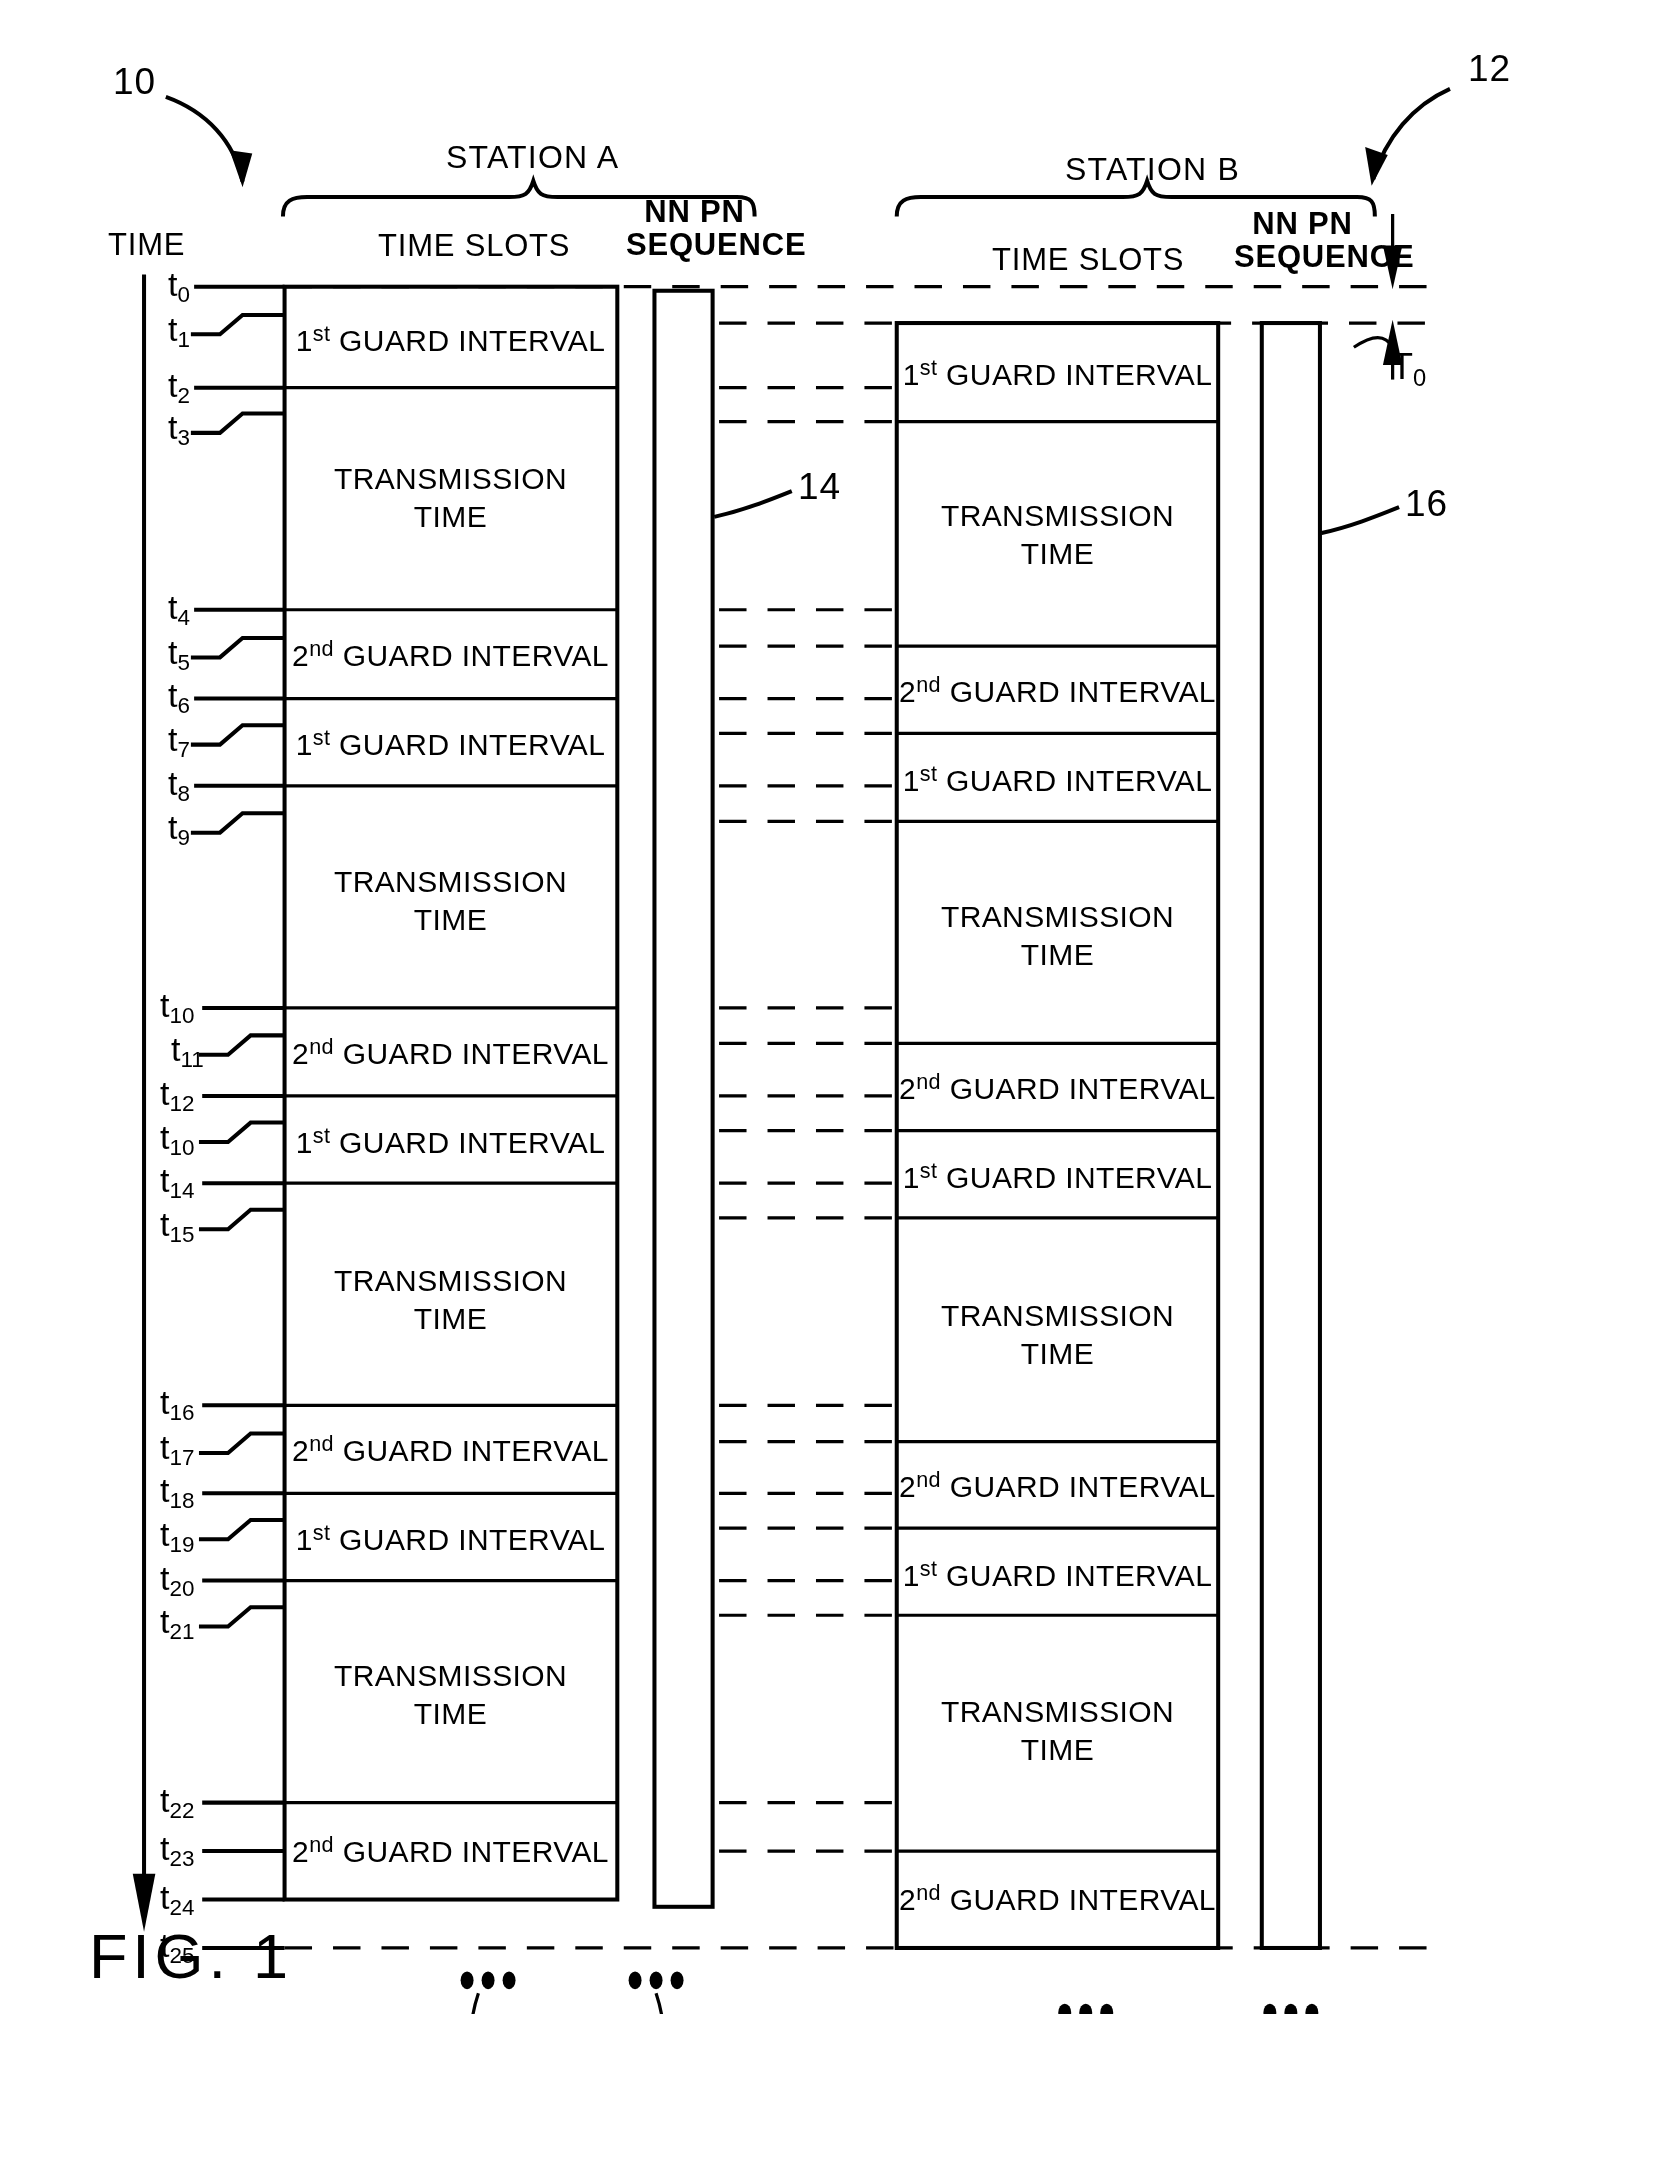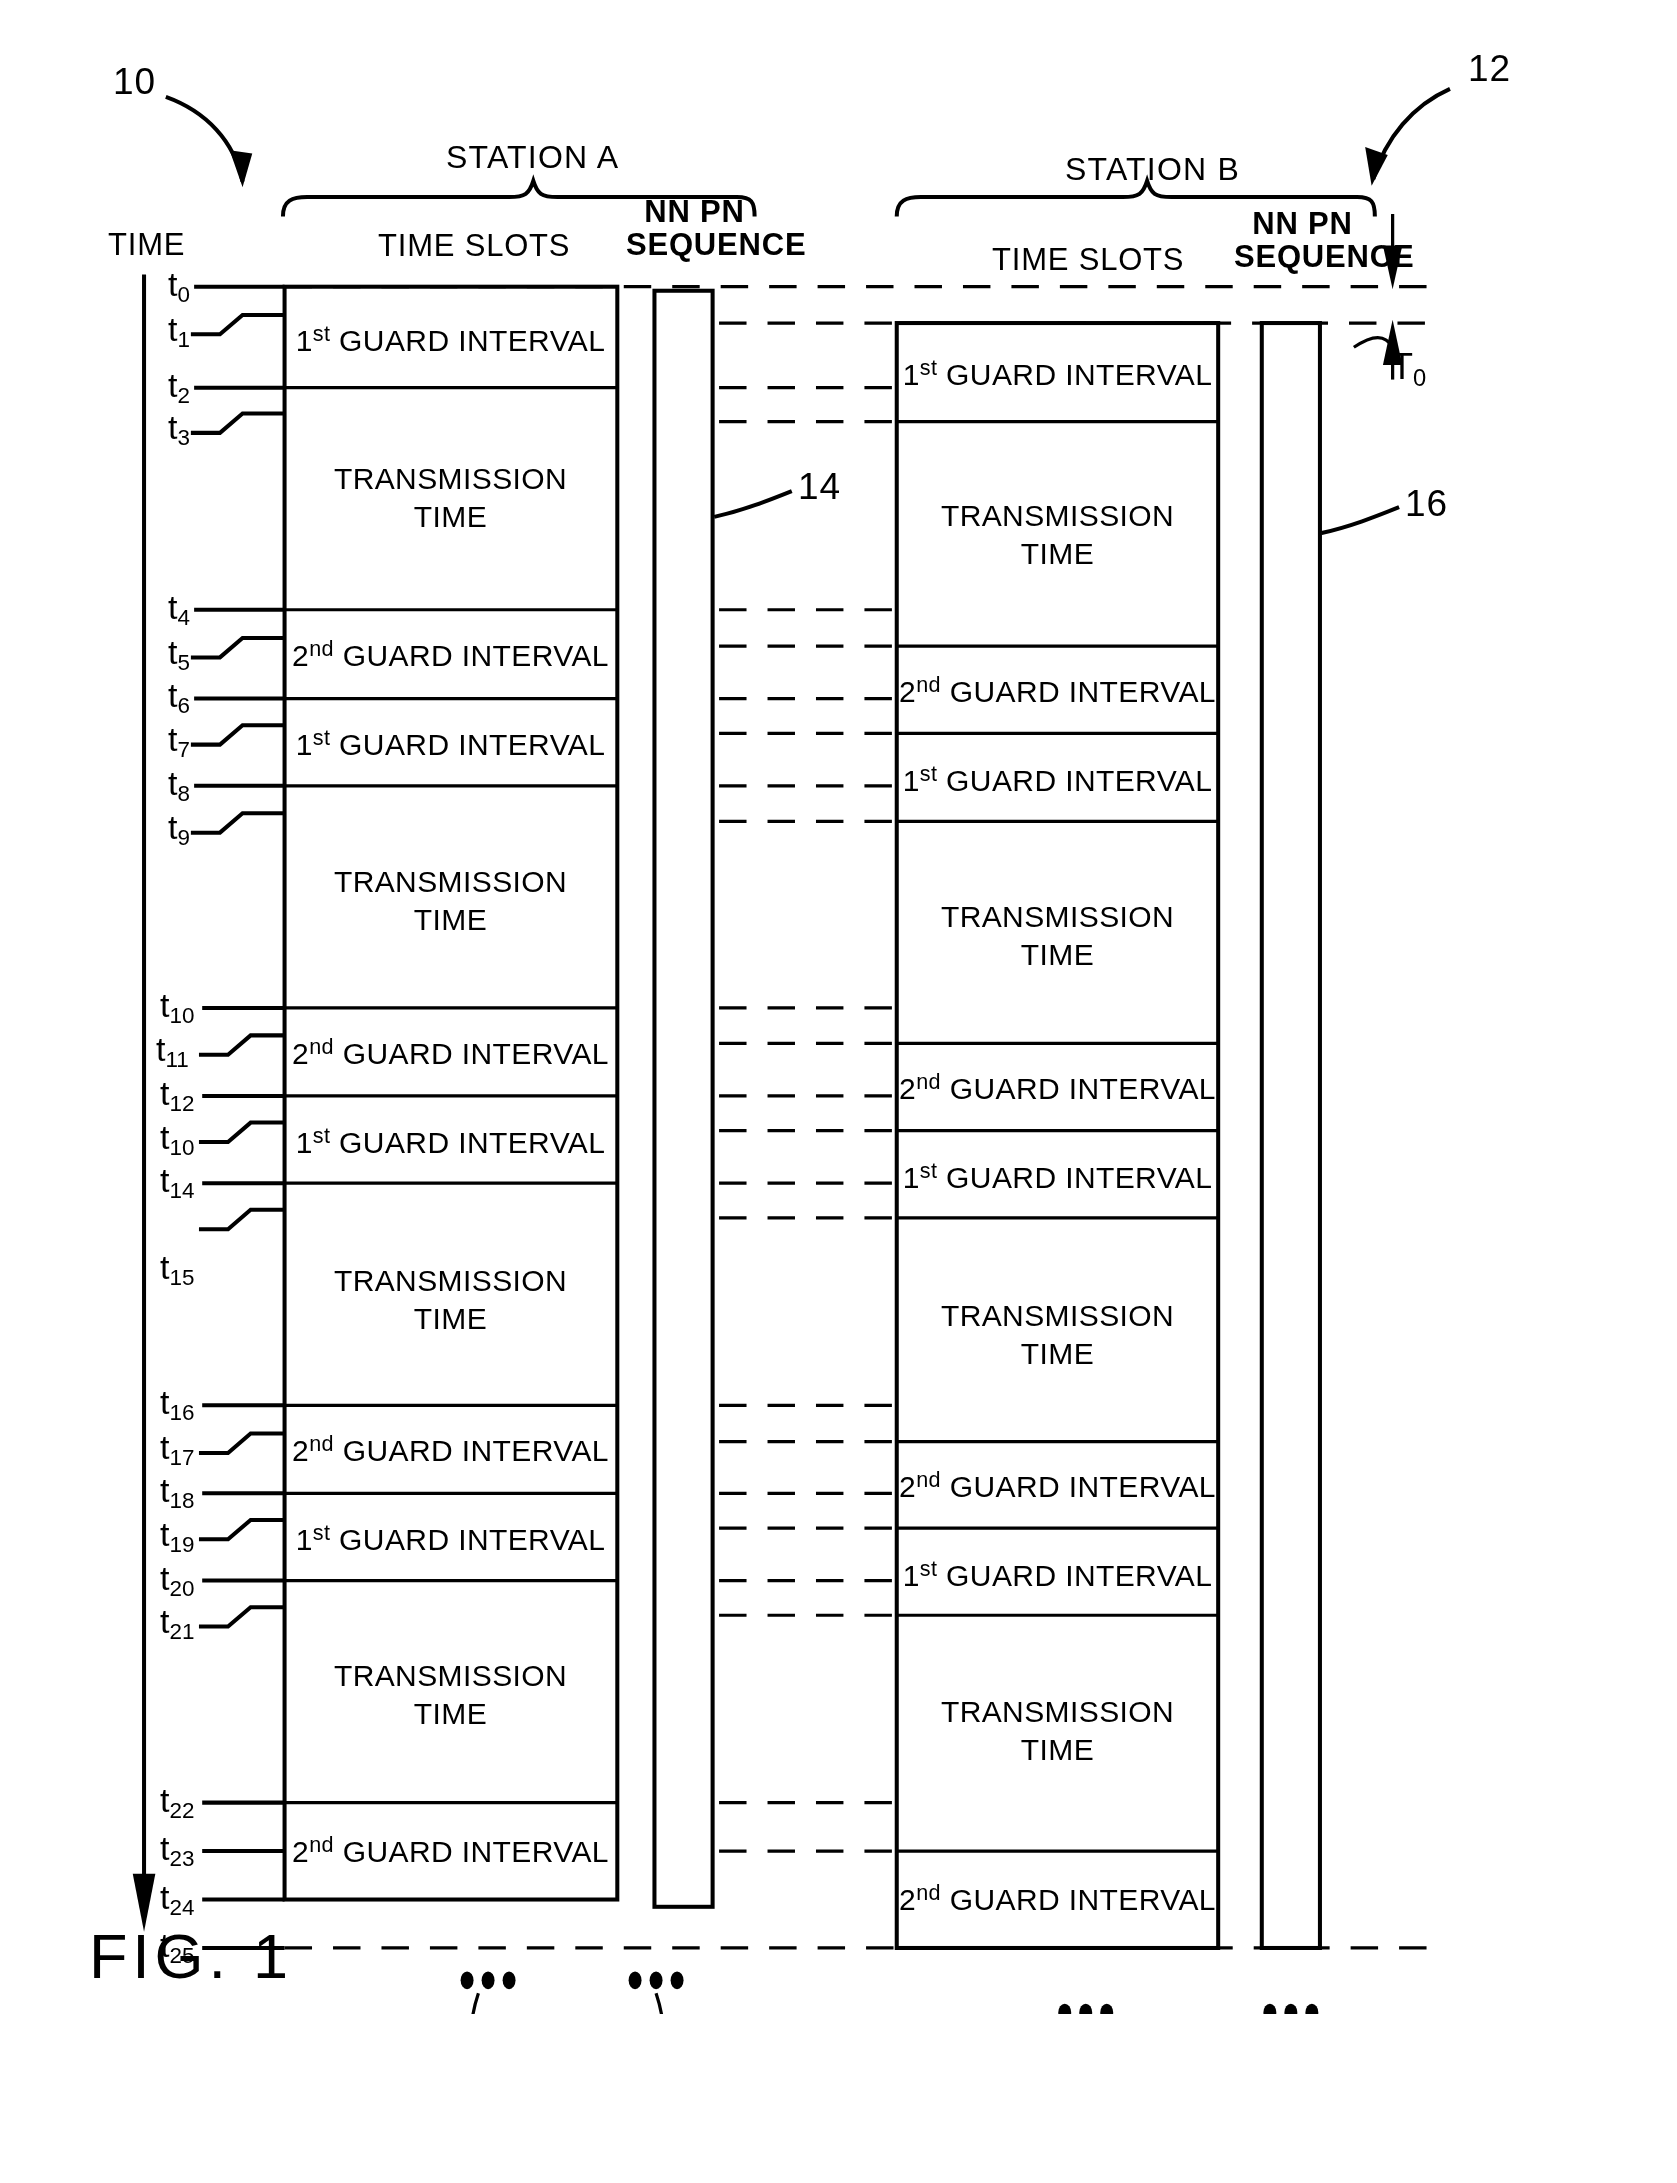--- a/index.html
+++ b/index.html
@@ -279,25 +279,25 @@
     <div class="lbl tlabel" style="left:168px; top:312px;"><span>t</span><sub>1</sub></div>
     <div class="lbl tlabel" style="left:168px; top:368px;"><span>t</span><sub>2</sub></div>
     <div class="lbl tlabel" style="left:168px; top:410px;"><span>t</span><sub>3</sub></div>
     <div class="lbl tlabel" style="left:168px; top:590px;"><span>t</span><sub>4</sub></div>
     <div class="lbl tlabel" style="left:168px; top:635px;"><span>t</span><sub>5</sub></div>
     <div class="lbl tlabel" style="left:168px; top:678px;"><span>t</span><sub>6</sub></div>
     <div class="lbl tlabel" style="left:168px; top:722px;"><span>t</span><sub>7</sub></div>
     <div class="lbl tlabel" style="left:168px; top:766px;"><span>t</span><sub>8</sub></div>
     <div class="lbl tlabel" style="left:168px; top:810px;"><span>t</span><sub>9</sub></div>
     <div class="lbl tlabel" style="left:160px; top:988px;"><span>t</span><sub>10</sub></div>
-    <div class="lbl tlabel" style="left:156px; top:1032px;"><span>t</span><sub>11</sub></div>
+    <div class="lbl tlabel" style="left:171px; top:1032px;"><span>t</span><sub>11</sub></div>
     <div class="lbl tlabel" style="left:160px; top:1076px;"><span>t</span><sub>12</sub></div>
     <div class="lbl tlabel" style="left:160px; top:1120px;"><span>t</span><sub>10</sub></div>
     <div class="lbl tlabel" style="left:160px; top:1163px;"><span>t</span><sub>14</sub></div>
-    <div class="lbl tlabel" style="left:160px; top:1207px;margin-top:43px;"><span>t</span><sub>15</sub></div>
+    <div class="lbl tlabel" style="left:160px; top:1207px;"><span>t</span><sub>15</sub></div>
     <div class="lbl tlabel" style="left:160px; top:1385px;"><span>t</span><sub>16</sub></div>
     <div class="lbl tlabel" style="left:160px; top:1430px;"><span>t</span><sub>17</sub></div>
     <div class="lbl tlabel" style="left:160px; top:1473px;"><span>t</span><sub>18</sub></div>
     <div class="lbl tlabel" style="left:160px; top:1517px;"><span>t</span><sub>19</sub></div>
     <div class="lbl tlabel" style="left:160px; top:1561px;"><span>t</span><sub>20</sub></div>
     <div class="lbl tlabel" style="left:160px; top:1604px;"><span>t</span><sub>21</sub></div>
     <div class="lbl tlabel" style="left:160px; top:1783px;"><span>t</span><sub>22</sub></div>
     <div class="lbl tlabel" style="left:160px; top:1831px;"><span>t</span><sub>23</sub></div>
     <div class="lbl tlabel" style="left:160px; top:1880px;"><span>t</span><sub>24</sub></div>
     <div class="lbl tlabel" style="left:160px; top:1928px;"><span>t</span><sub>25</sub></div>

